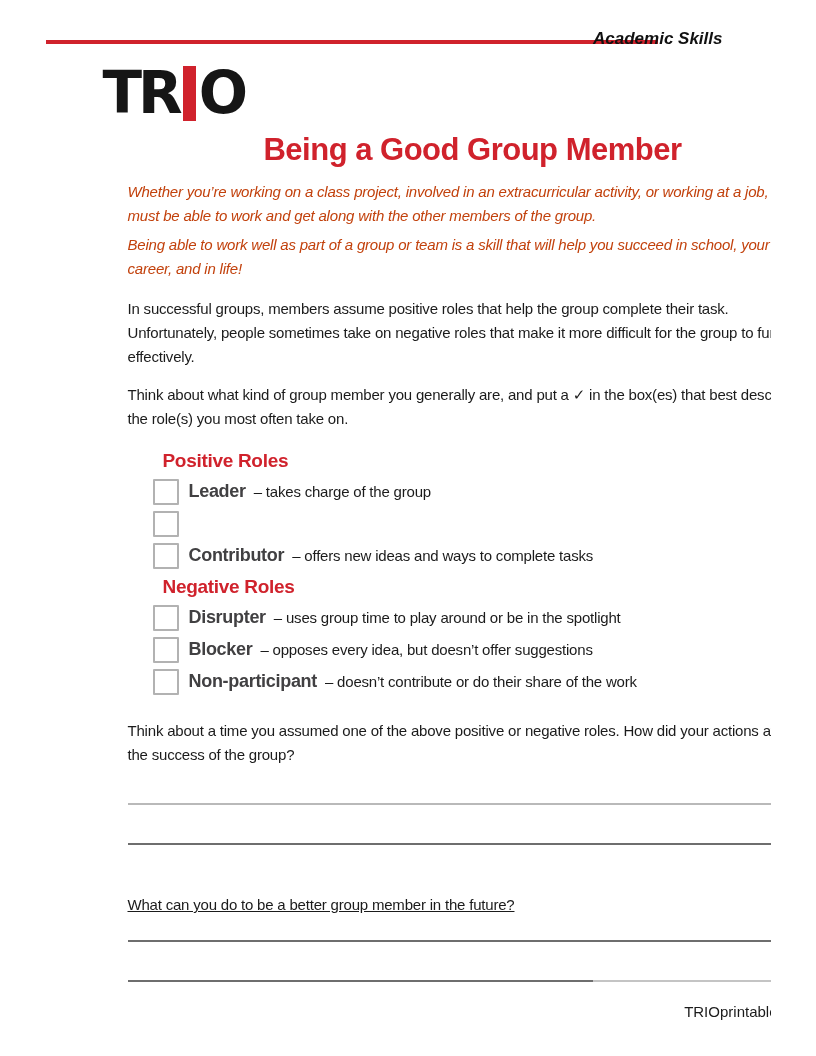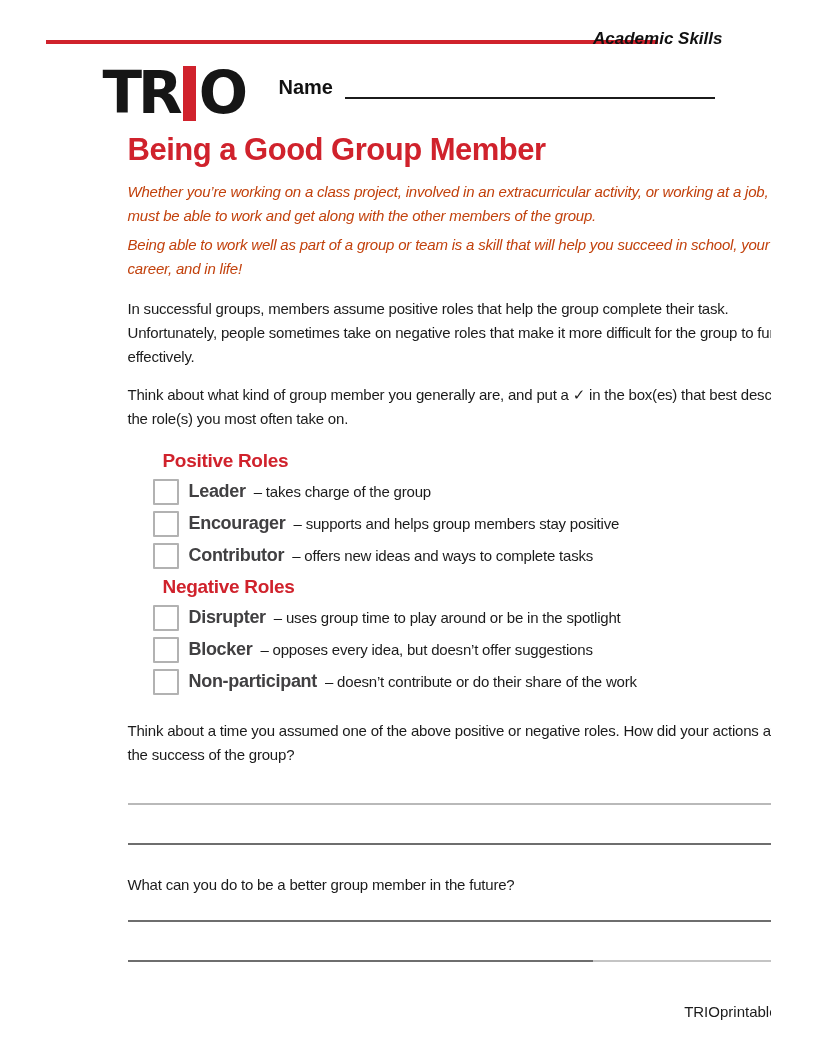--- a/index.html
+++ b/index.html
@@ -65,21 +65,21 @@
     flex: 1;
     margin-left: 12px;
     height: 23px;
     border-bottom: 2px solid #1b1b1b;
   }
 
   
   .title {
     position: absolute;
     top: 132px; left: 82px; width: 690px;
-    text-align: left;
+    text-align: center;
     font-size: 31px;
     font-weight: bold;
     color: #d0222c;
     letter-spacing: -0.5px;
   }
 
   
   .content {
     position: absolute;
     top: 180px; left: 82px; width: 690px;
@@ -128,21 +128,21 @@
     letter-spacing: -0.3px;
     margin-right: 8px;
   }
   .role-desc {
     font-size: 15px;
     color: #1b1b1b;
   }
 
   
   .question { margin-top: 24px; }
-  .q2 { margin-top: 28px; }
+  .q2 { margin-top: 48px; text-decoration: underline; }
   .answer-line {
     height: 0;
     border-top: 2px solid #6e6e6e;
     width: 656px;
   }
   .answer-line.light { border-top-color: #b9b9b9; }
   .al-1 { margin-top: 36px; }
   .al-2 { margin-top: 38px; }
   .al-3 { margin-top: 23px; }
   .al-4 { margin-top: 38px; border-top: none; display: flex; }
@@ -162,44 +162,39 @@
 </head>
 <body>
 
 <div class="page">
 
   <div class="red-rule"></div>
   <div class="category">Academic Skills</div>
 
   <div class="logo"><span>TR</span><span class="logo-ibar" title="I"></span><span>O</span></div>
 
-  <div class="name-field">
-    <span class="name-label">Name</span>
-    <div class="name-line"></div>
-  </div>
 
   <h1 class="title">Being a Good Group Member</h1>
 
   <div class="content">
 
     <p class="intro">Whether you’re working on a class project, involved in an extracurricular activity, or working at a job, you must be able to work and get along with the other members of the group.</p>
     <p class="intro">Being able to work well as part of a group or team is a skill that will help you succeed in school, your career, and in life!</p>
 
     <p class="para para-first">In successful groups, members assume positive roles that help the group complete their task. Unfortunately, people sometimes take on negative roles that make it more difficult for the group to function effectively.</p>
     <p class="para">Think about what kind of group member you generally are, and put a ✓ in the box(es) that best describe the role(s) you most often take on.</p>
 
     <h2 class="section-heading">Positive Roles</h2>
 
     <div class="role-row">
       <div class="role-checkbox"></div>
       <div class="role-label"><span class="role-name">Leader</span><span class="role-desc">– takes charge of the group</span></div>
     </div>
     <div class="role-row">
       <div class="role-checkbox"></div>
-      <div class="role-label"><span class="role-name">Encourager</span><span class="role-desc">– supports and helps group members stay positive</span></div>
     </div>
     <div class="role-row">
       <div class="role-checkbox"></div>
       <div class="role-label"><span class="role-name">Contributor</span><span class="role-desc">– offers new ideas and ways to complete tasks</span></div>
     </div>
 
     <h2 class="section-heading neg-heading">Negative Roles</h2>
 
     <div class="role-row">
       <div class="role-checkbox"></div>

